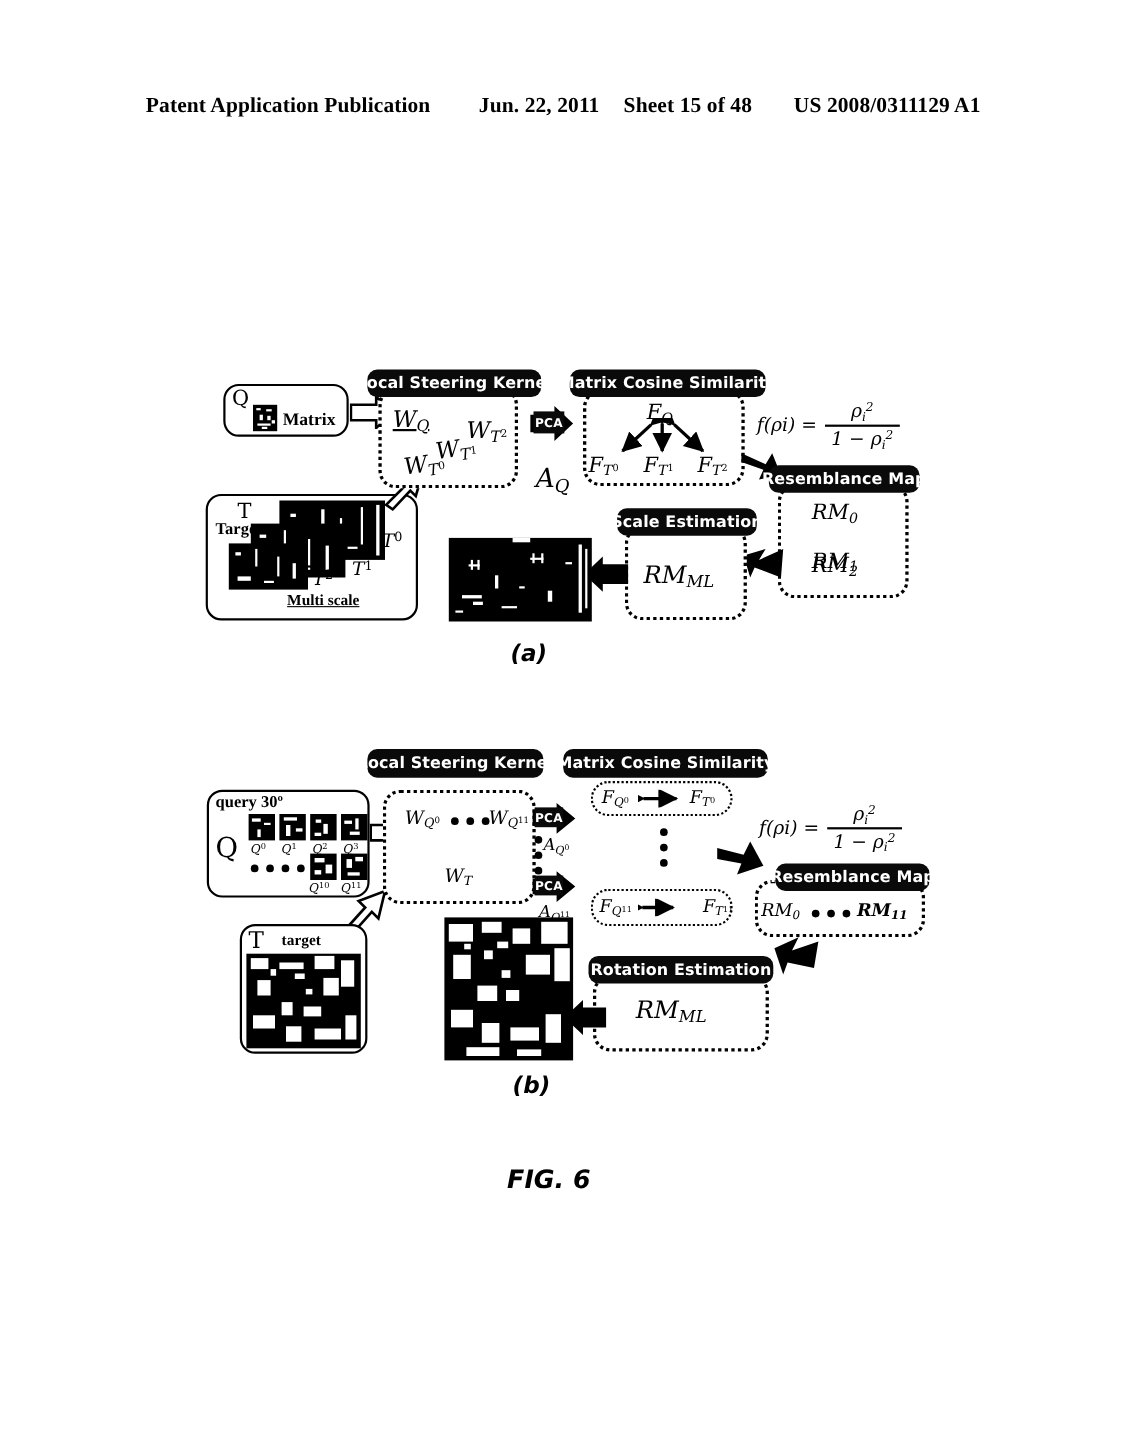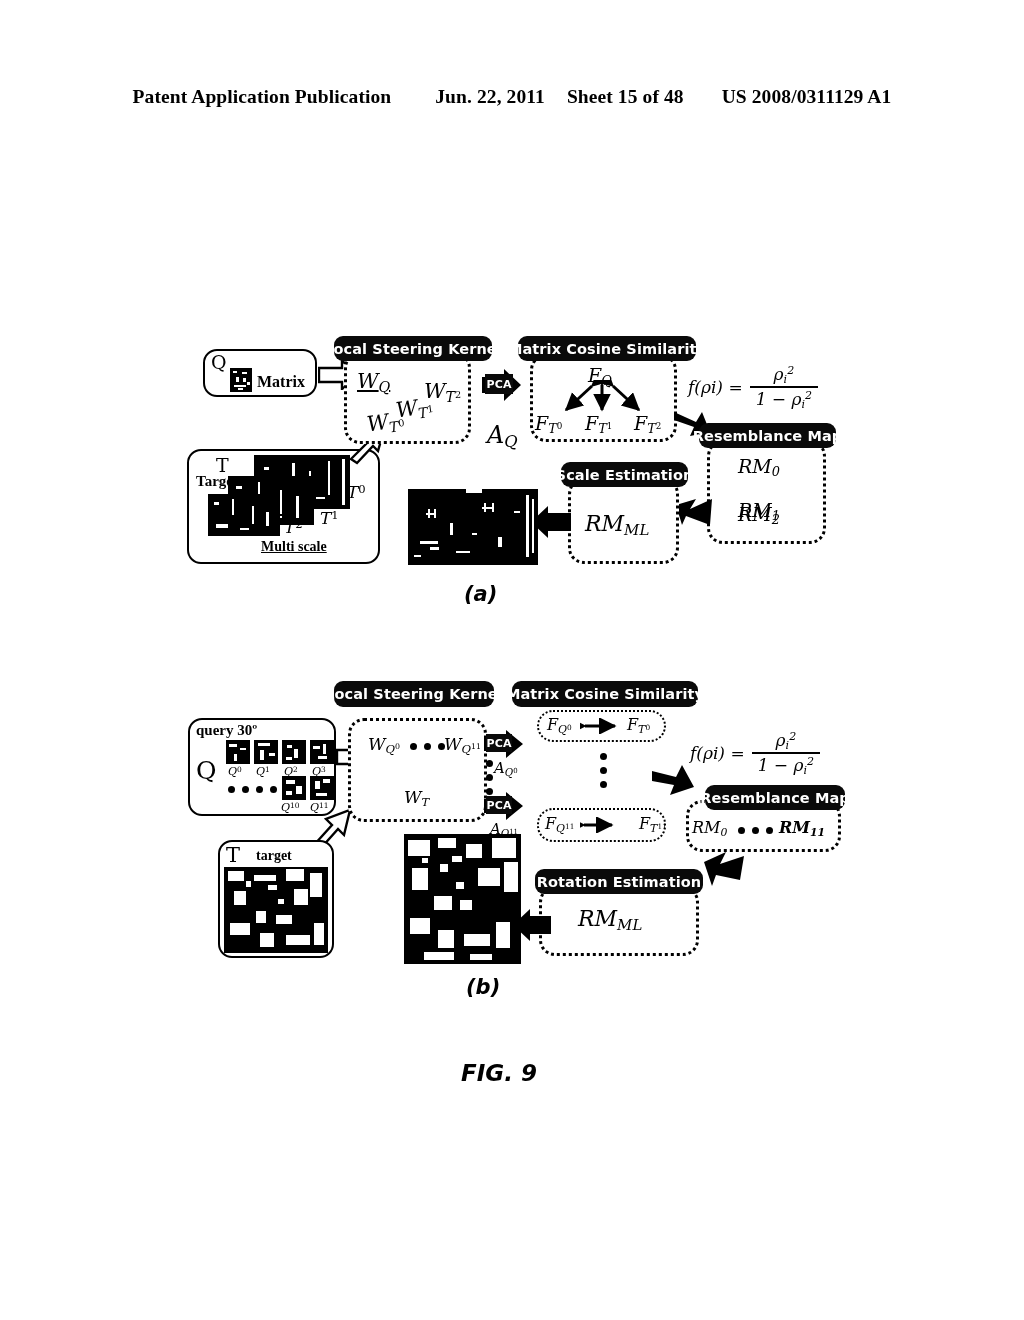--- a/index.html
+++ b/index.html
@@ -544,15 +544,15 @@
       <div class="speck" style="left:92px;top:88px;width:14px;height:26px;"></div>
       <div class="speck" style="left:20px;top:118px;width:30px;height:8px;"></div>
       <div class="speck" style="left:66px;top:120px;width:22px;height:6px;"></div>
       <div class="speck" style="left:52px;top:48px;width:8px;height:7px;"></div>
       <div class="speck" style="left:18px;top:24px;width:6px;height:5px;"></div>
     </div>
 
     <div class="caption" style="left:466px;top:975px;">(b)</div>
   </div>
 
-  <div id="fig-caption" style="left:461px;top:1060px;">FIG. 9</div>
+  <div id="fig-caption" style="left:461px;top:1060px;">FIG. 6</div>
 
 </div>
 
 </body></html>

